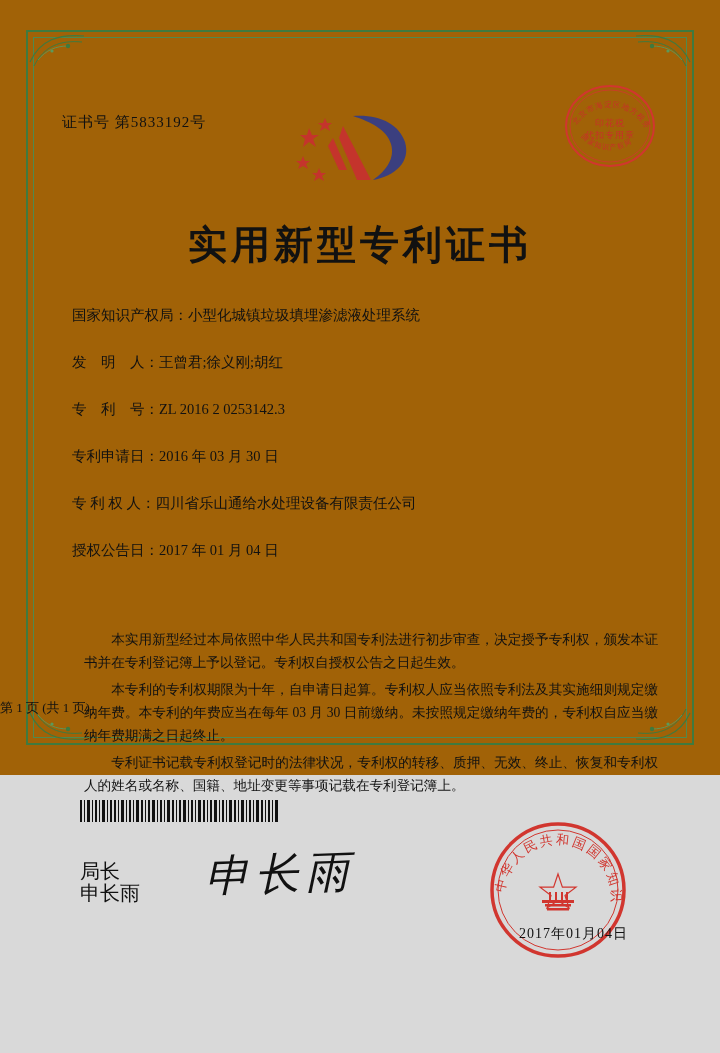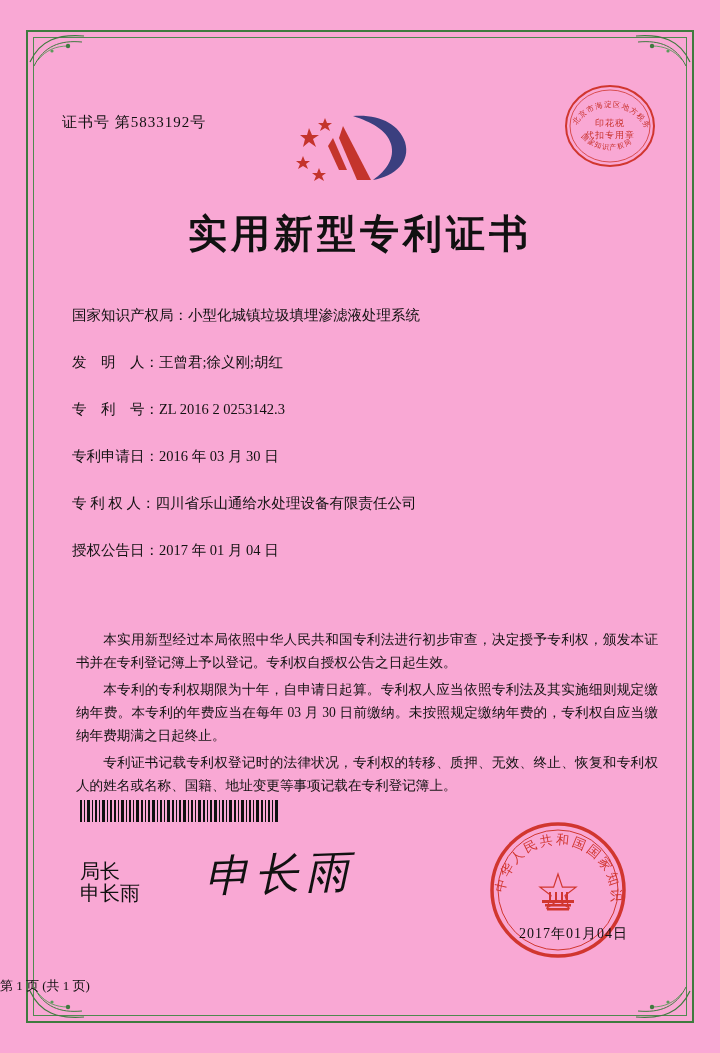--- a/index.html
+++ b/index.html
@@ -9,22 +9,22 @@
   }
   body {
     width: 720px;
     height: 1053px;
     font-family: "Liberation Serif", "DejaVu Serif", serif;
     overflow: hidden;
   }
   .page {
     position: relative;
     width: 720px;
-    height: 1053px;
-    background: #f9a8d4;
+    height: 775px;
+    background: #a16207;
     box-sizing: border-box;
   }
   
   .border-outer {
     position: absolute;
     left: 26px;
     top: 30px;
     right: 26px;
     bottom: 30px;
     border: 2px solid #3f7a3f;
@@ -77,21 +77,21 @@
     right: 62px;
     top: 78px;
     width: 96px;
     height: 96px;
   }
 
   
   .title {
     position: absolute;
     left: 0; right: 0;
-    top: 207px;
+    top: 218px;
     text-align: center;
     font-size: 39px;
     font-weight: bold;
     letter-spacing: 4px;
     color: #111;
     font-family: "DejaVu Serif", "Liberation Serif", serif;
   }
 
   
   .fields {
@@ -119,21 +119,21 @@
     position: absolute;
     left: 72px;
     right: 62px;
     top: 628px;
     font-size: 13.6px;
     line-height: 23px;
     color: #111;
     text-align: justify;
   }
   .body-text p {
-    margin: 0 0 4px 4px;
+    margin: 0 0 4px 12px;
     text-indent: 2em;
   }
 
   
   .barcode {
     position: absolute;
     left: 80px;
     top: 800px;
     width: 200px;
     height: 22px;

